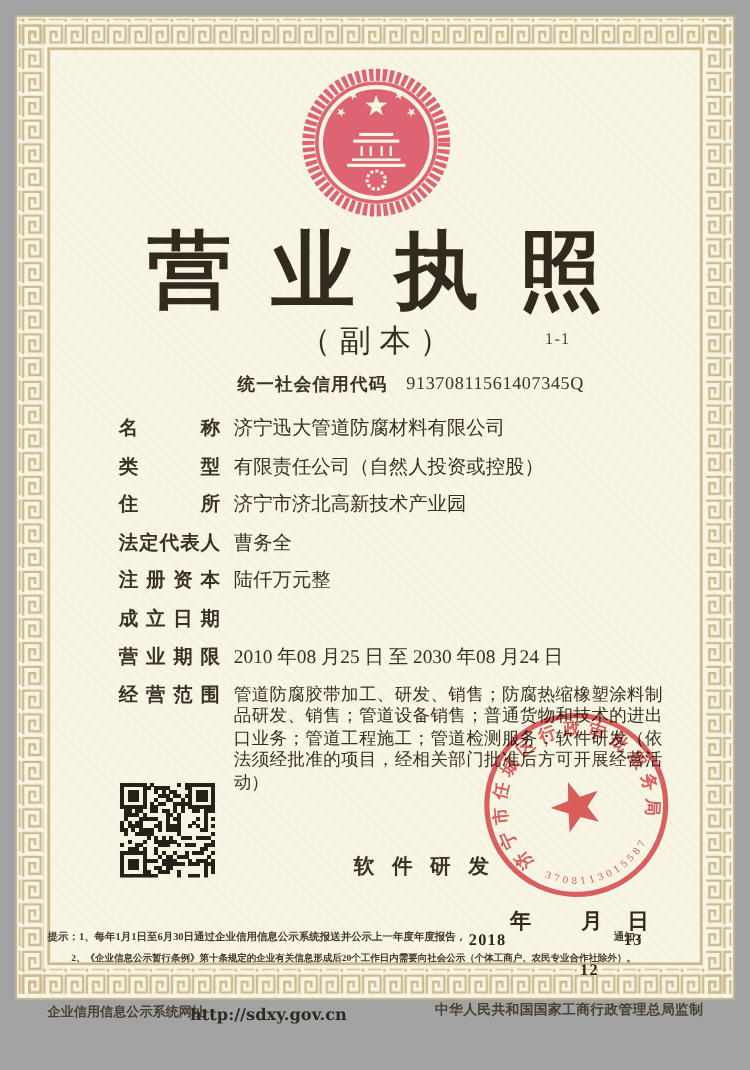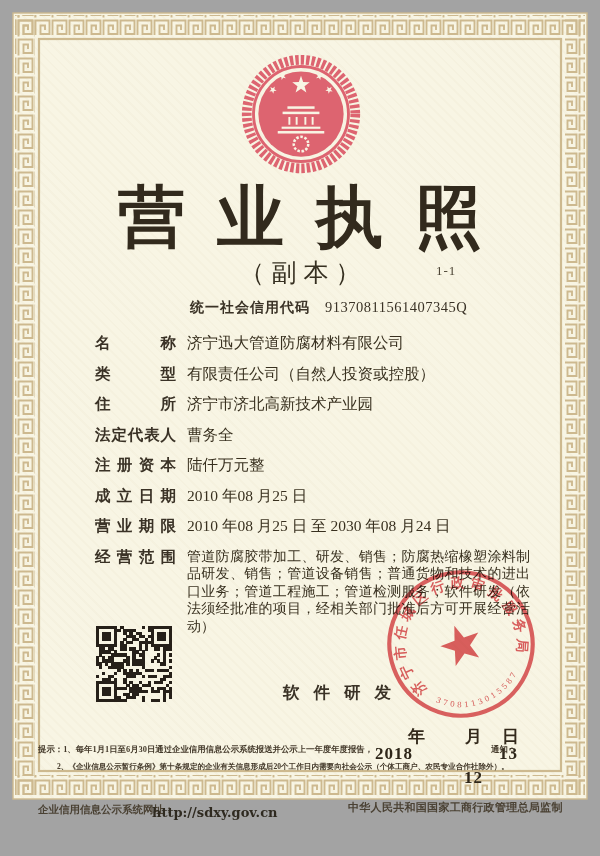--- a/index.html
+++ b/index.html
@@ -37,21 +37,21 @@
 
   .reg-authority { position:absolute; left:283px; top:682px; font-size:16.5px; font-weight:600;
     color:#3a3226; letter-spacing:14px; white-space:nowrap; }
 
   .seal { position:absolute; left:382px; top:565px; width:158px; height:158px; mix-blend-mode:multiply; opacity:0.92; }
 
   .date-labels span { position:absolute; font-size:17px; font-weight:600; color:#33291b; }
   .dl-year  { left:408px; top:725px; }
   .dl-month { left:465px; top:725px; }
   .dl-day   { left:502px; top:725px; }
-  .date-values span { position:absolute; font-size:17px; font-weight:bold; color:#2e2619; letter-spacing:1px; }
+  .date-values span { position:absolute; font-size:13px; font-weight:bold; color:#2e2619; letter-spacing:1px; }
   .dv-year  { left:375px; top:744px; }
   .dv-month { left:464px; top:768px; }
   .dv-day   { left:499px; top:744px; }
 
   .tips { position:absolute; left:38px; top:744px; width:530px; color:#43392a; }
   .tip1 { display:flex; white-space:nowrap; font-size:8.4px; font-weight:bold; line-height:11px;gap:39px; }
   .tip1-gap { width:40px; flex:none; }
   .tip2 { margin-top:7px; padding-left:19px; white-space:nowrap; font-size:7.6px; font-weight:bold; line-height:10px; }
 
   .footer-left  { position:absolute; left:38px;  top:803px; font-size:10.5px; font-weight:bold; color:#4a4133; }
@@ -154,21 +154,20 @@
         </span>
       <span class="fvalue">陆仟万元整</span>
     </div>
     <div class="frow">
       <span class="flabel jlabel">
           <span>成</span>
           <span>立</span>
           <span>日</span>
           <span>期</span>
         </span>
-      <span class="fvalue">2010 年08 月25 日</span>
     </div>
     <div class="frow">
       <span class="flabel jlabel">
           <span>营</span>
           <span>业</span>
           <span>期</span>
           <span>限</span>
         </span>
       <span class="fvalue">2010 年08 月25 日 至 2030 年08 月24 日</span>
     </div>

